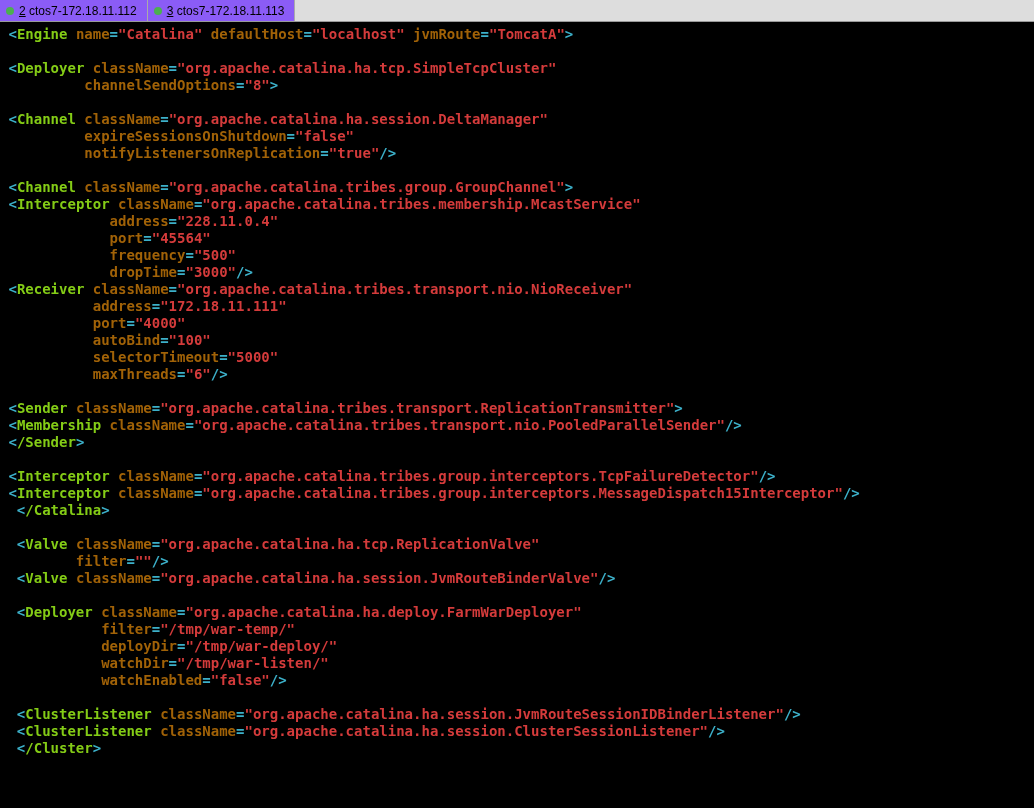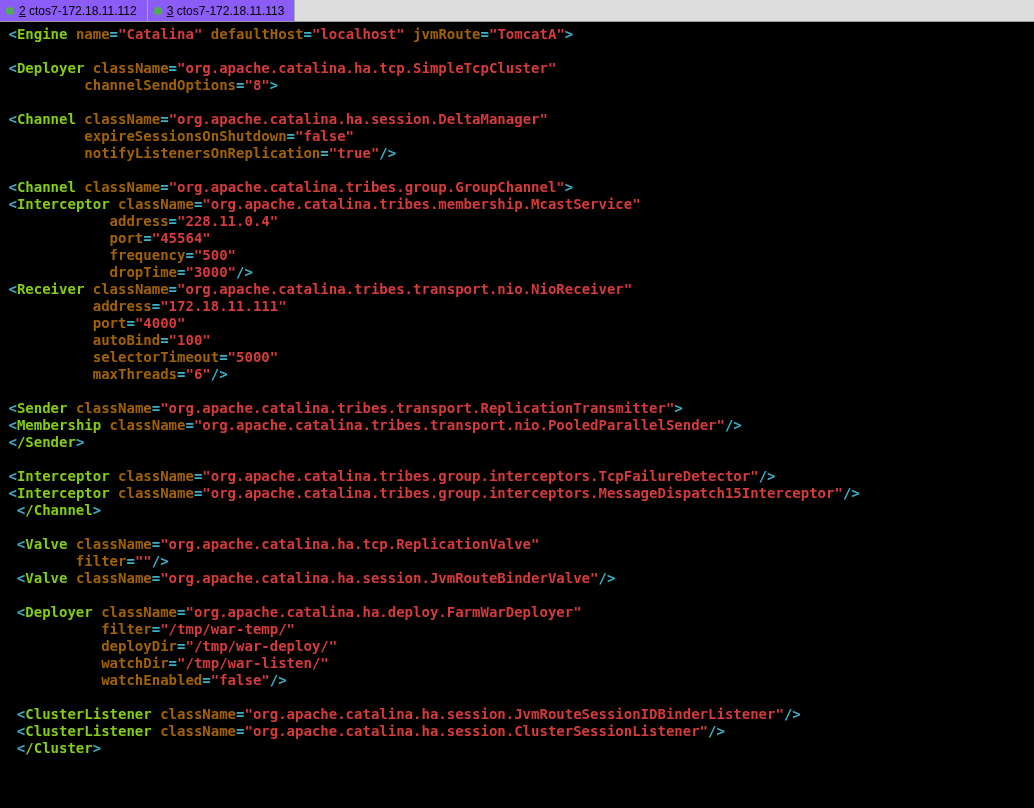--- a/index.html
+++ b/index.html
@@ -89,21 +89,21 @@
            <span class="at">autoBind</span><span class="eq">=</span><span class="st">"100"</span>
            <span class="at">selectorTimeout</span><span class="eq">=</span><span class="st">"5000"</span>
            <span class="at">maxThreads</span><span class="eq">=</span><span class="st">"6"</span><span class="br">/&gt;</span>
 
  <span class="br">&lt;</span><span class="tg">Sender</span> <span class="at">className</span><span class="eq">=</span><span class="st">"org.apache.catalina.tribes.transport.ReplicationTransmitter"</span><span class="br">&gt;</span>
  <span class="br">&lt;</span><span class="tg">Membership</span> <span class="at">className</span><span class="eq">=</span><span class="st">"org.apache.catalina.tribes.transport.nio.PooledParallelSender"</span><span class="br">/&gt;</span>
  <span class="br">&lt;</span><span class="tg">/Sender</span><span class="br">&gt;</span>
 
  <span class="br">&lt;</span><span class="tg">Interceptor</span> <span class="at">className</span><span class="eq">=</span><span class="st">"org.apache.catalina.tribes.group.interceptors.TcpFailureDetector"</span><span class="br">/&gt;</span>
  <span class="br">&lt;</span><span class="tg">Interceptor</span> <span class="at">className</span><span class="eq">=</span><span class="st">"org.apache.catalina.tribes.group.interceptors.MessageDispatch15Interceptor"</span><span class="br">/&gt;</span>
-  <span class="br">&lt;</span><span class="tg">/Channel</span><span class="br">&gt;</span>
+  <span class="br">&lt;</span><span class="tg">/Catalina</span><span class="br">&gt;</span>
 
   <span class="br">&lt;</span><span class="tg">Valve</span> <span class="at">className</span><span class="eq">=</span><span class="st">"org.apache.catalina.ha.tcp.ReplicationValve"</span>
          <span class="at">filter</span><span class="eq">=</span><span class="st">""</span><span class="br">/&gt;</span>
   <span class="br">&lt;</span><span class="tg">Valve</span> <span class="at">className</span><span class="eq">=</span><span class="st">"org.apache.catalina.ha.session.JvmRouteBinderValve"</span><span class="br">/&gt;</span>
 
   <span class="br">&lt;</span><span class="tg">Deployer</span> <span class="at">className</span><span class="eq">=</span><span class="st">"org.apache.catalina.ha.deploy.FarmWarDeployer"</span>
             <span class="at">filter</span><span class="eq">=</span><span class="st">"/tmp/war-temp/"</span>
             <span class="at">deployDir</span><span class="eq">=</span><span class="st">"/tmp/war-deploy/"</span>
             <span class="at">watchDir</span><span class="eq">=</span><span class="st">"/tmp/war-listen/"</span>
             <span class="at">watchEnabled</span><span class="eq">=</span><span class="st">"false"</span><span class="br">/&gt;</span>

